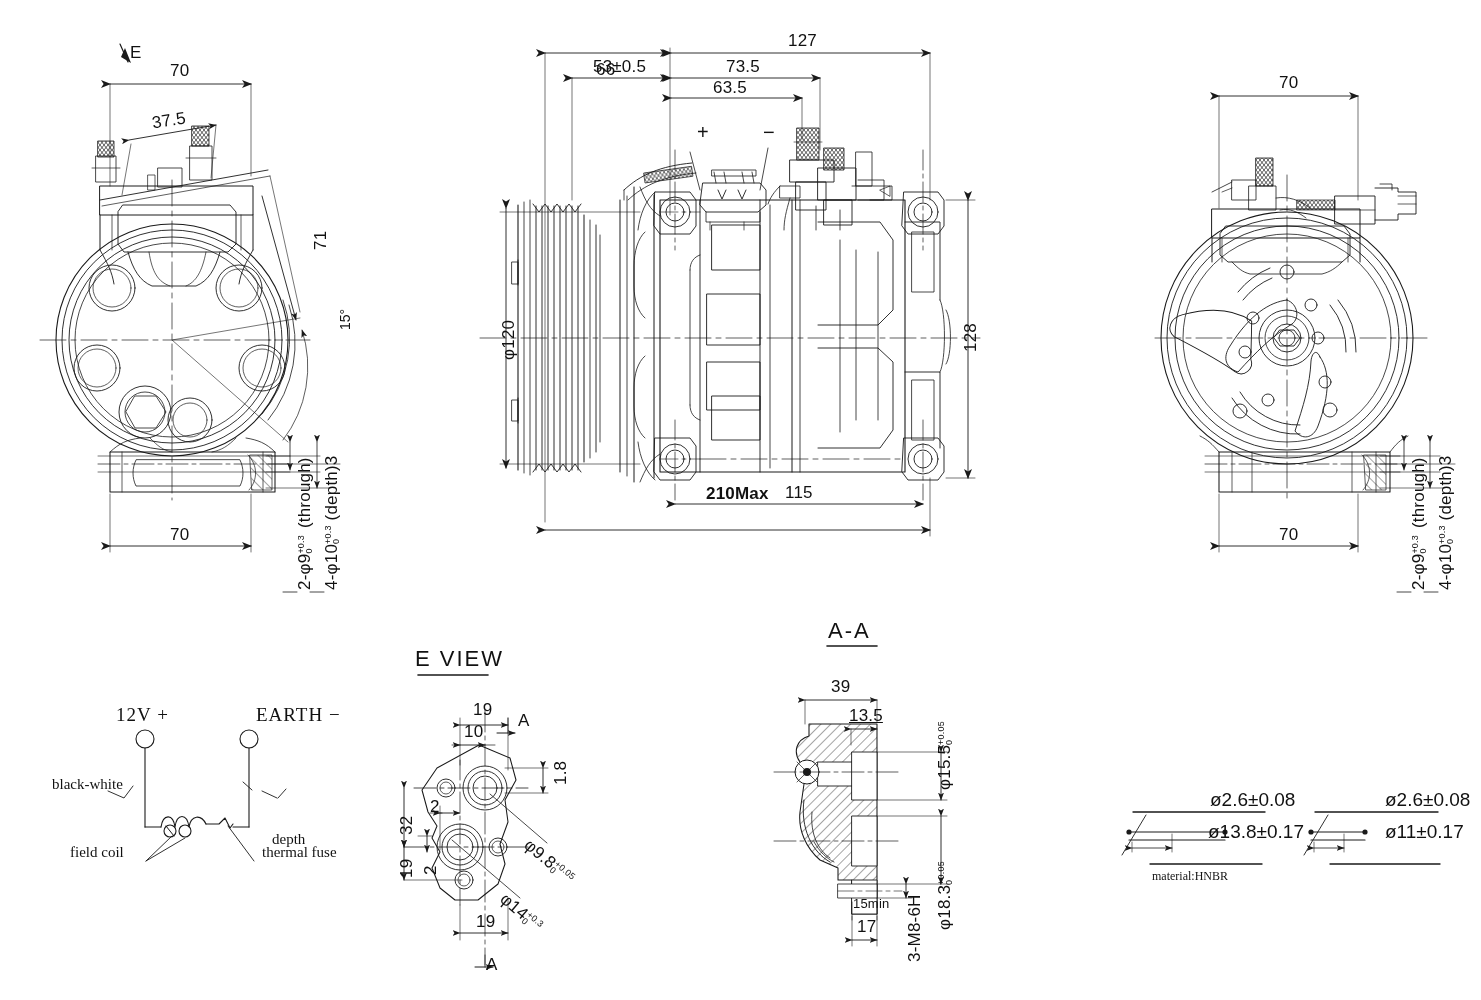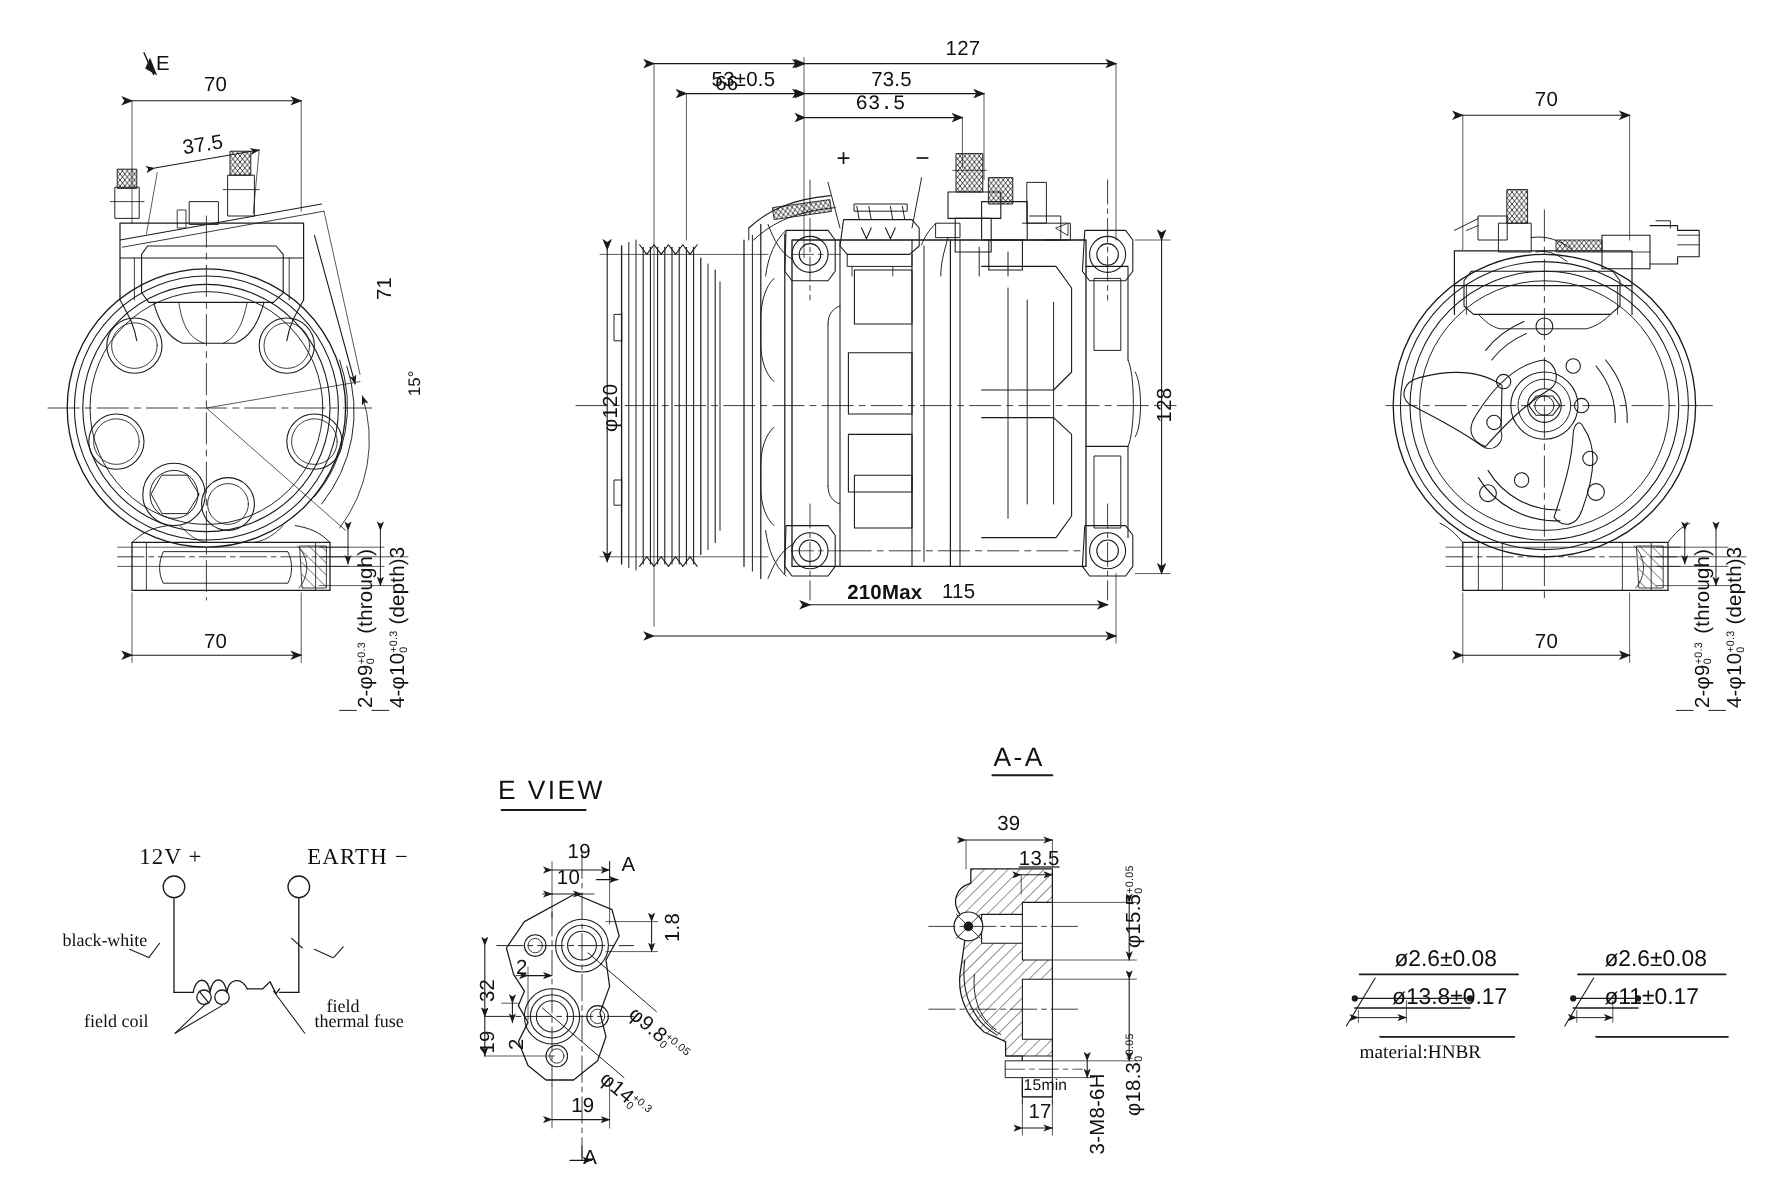--- a/index.html
+++ b/index.html
@@ -8,22 +8,22 @@
        font-family:"Liberation Sans","DejaVu Sans",sans-serif;color:#000;}
   #sheet{position:absolute;left:0;top:0;width:1481px;height:1000px;}
   svg{position:absolute;left:0;top:0;}
   .lbl{position:absolute;white-space:nowrap;font-family:"Liberation Sans","DejaVu Sans",sans-serif;
        color:#111;line-height:1;}
   .d{font-size:17px;letter-spacing:0.2px;}
   .d-sm{font-size:14px;}
   .ttl{font-size:22px;letter-spacing:2px;}
   .wire{font-size:15px;font-family:"Liberation Serif","DejaVu Serif",serif;}
   .wire-big{font-size:19px;font-family:"Liberation Serif","DejaVu Serif",serif;letter-spacing:1px;}
-  .mat{font-size:16px;font-family:"Liberation Serif","DejaVu Serif",serif;}
-  .orb{font-size:19px;}
+  .mat{font-size:12px;font-family:"Liberation Serif","DejaVu Serif",serif;margin-left:19px;}
+  .orb{font-size:19px;margin-left:48px;}
   .rot90{transform:rotate(-90deg);transform-origin:0 0;}
   .tolwrap{display:inline-block;position:relative;}
   .tol{display:inline-block;font-size:9px;line-height:8px;vertical-align:middle;
        text-align:left;position:relative;top:-1px;}
   .tol i{display:block;font-style:normal;}
 </style>
 </head>
 <body>
 
 <div id="sheet">
@@ -526,21 +526,21 @@
 </div>
 <div class="lbl d rot90" style="left:323px;top:590px;">
   <span class="tolwrap"><span>4-φ10</span><span class="tol"><i>+0.3</i><i>0</i></span></span>
   <span>(depth)3</span>
 </div>
 
 <div class="lbl d" style="left:596px;top:32px;margin-top:29px;">66</div>
 <div class="lbl d" style="left:788px;top:32px;">127</div>
 <div class="lbl d" style="left:593px;top:58px;">53±0.5</div>
 <div class="lbl d" style="left:726px;top:58px;">73.5</div>
-<div class="lbl d" style="left:713px;top:79px;font-family:Liberation Mono, monospace;">63.5</div>
+<div class="lbl d" style="left:713px;top:79px;">63.5</div>
 <div class="lbl d rot90" style="left:500px;top:360px;">φ120</div>
 <div class="lbl d rot90" style="left:962px;top:352px;">128</div>
 <div class="lbl d" style="left:785px;top:484px;">115</div>
 <div class="lbl d" style="left:706px;top:485px;font-weight:bold;">210Max</div>
 <div class="lbl d" style="left:697px;top:122px;font-size:20px;">+</div>
 <div class="lbl d" style="left:763px;top:122px;font-size:20px;">−</div>
 
 <div class="lbl d" style="left:1279px;top:74px;">70</div>
 <div class="lbl d" style="left:1279px;top:526px;">70</div>
 <div class="lbl d rot90" style="left:1410px;top:590px;">
@@ -548,21 +548,21 @@
   <span style="margin-left:2px;">(through)</span>
 </div>
 <div class="lbl d rot90" style="left:1437px;top:590px;">
   <span class="tolwrap"><span>4-φ10</span><span class="tol"><i>+0.3</i><i>0</i></span></span>
   <span>(depth)3</span>
 </div>
 
 <div class="lbl wire-big" style="left:116px;top:705px;">12V +</div>
 <div class="lbl wire-big" style="left:228px;top:705px;margin-left:28px;">EARTH −</div>
 <div class="lbl wire" style="left:52px;top:777px;">black-white</div>
-<div class="lbl wire" style="left:272px;top:832px;">field</div>
+<div class="lbl wire" style="left:272px;top:832px;">depth</div>
 <div class="lbl wire" style="left:70px;top:845px;">field coil</div>
 <div class="lbl wire" style="left:262px;top:845px;">thermal fuse</div>
 
 <div class="lbl ttl" style="left:415px;top:648px;">E VIEW</div>
 <div class="lbl d" style="left:473px;top:701px;">19</div>
 <div class="lbl d" style="left:464px;top:723px;">10</div>
 <div class="lbl d rot90" style="left:552px;top:785px;">1.8</div>
 <div class="lbl d rot90" style="left:398px;top:835px;">32</div>
 <div class="lbl d rot90" style="left:398px;top:878px;">19</div>
 <div class="lbl d" style="left:430px;top:798px;">2</div>

